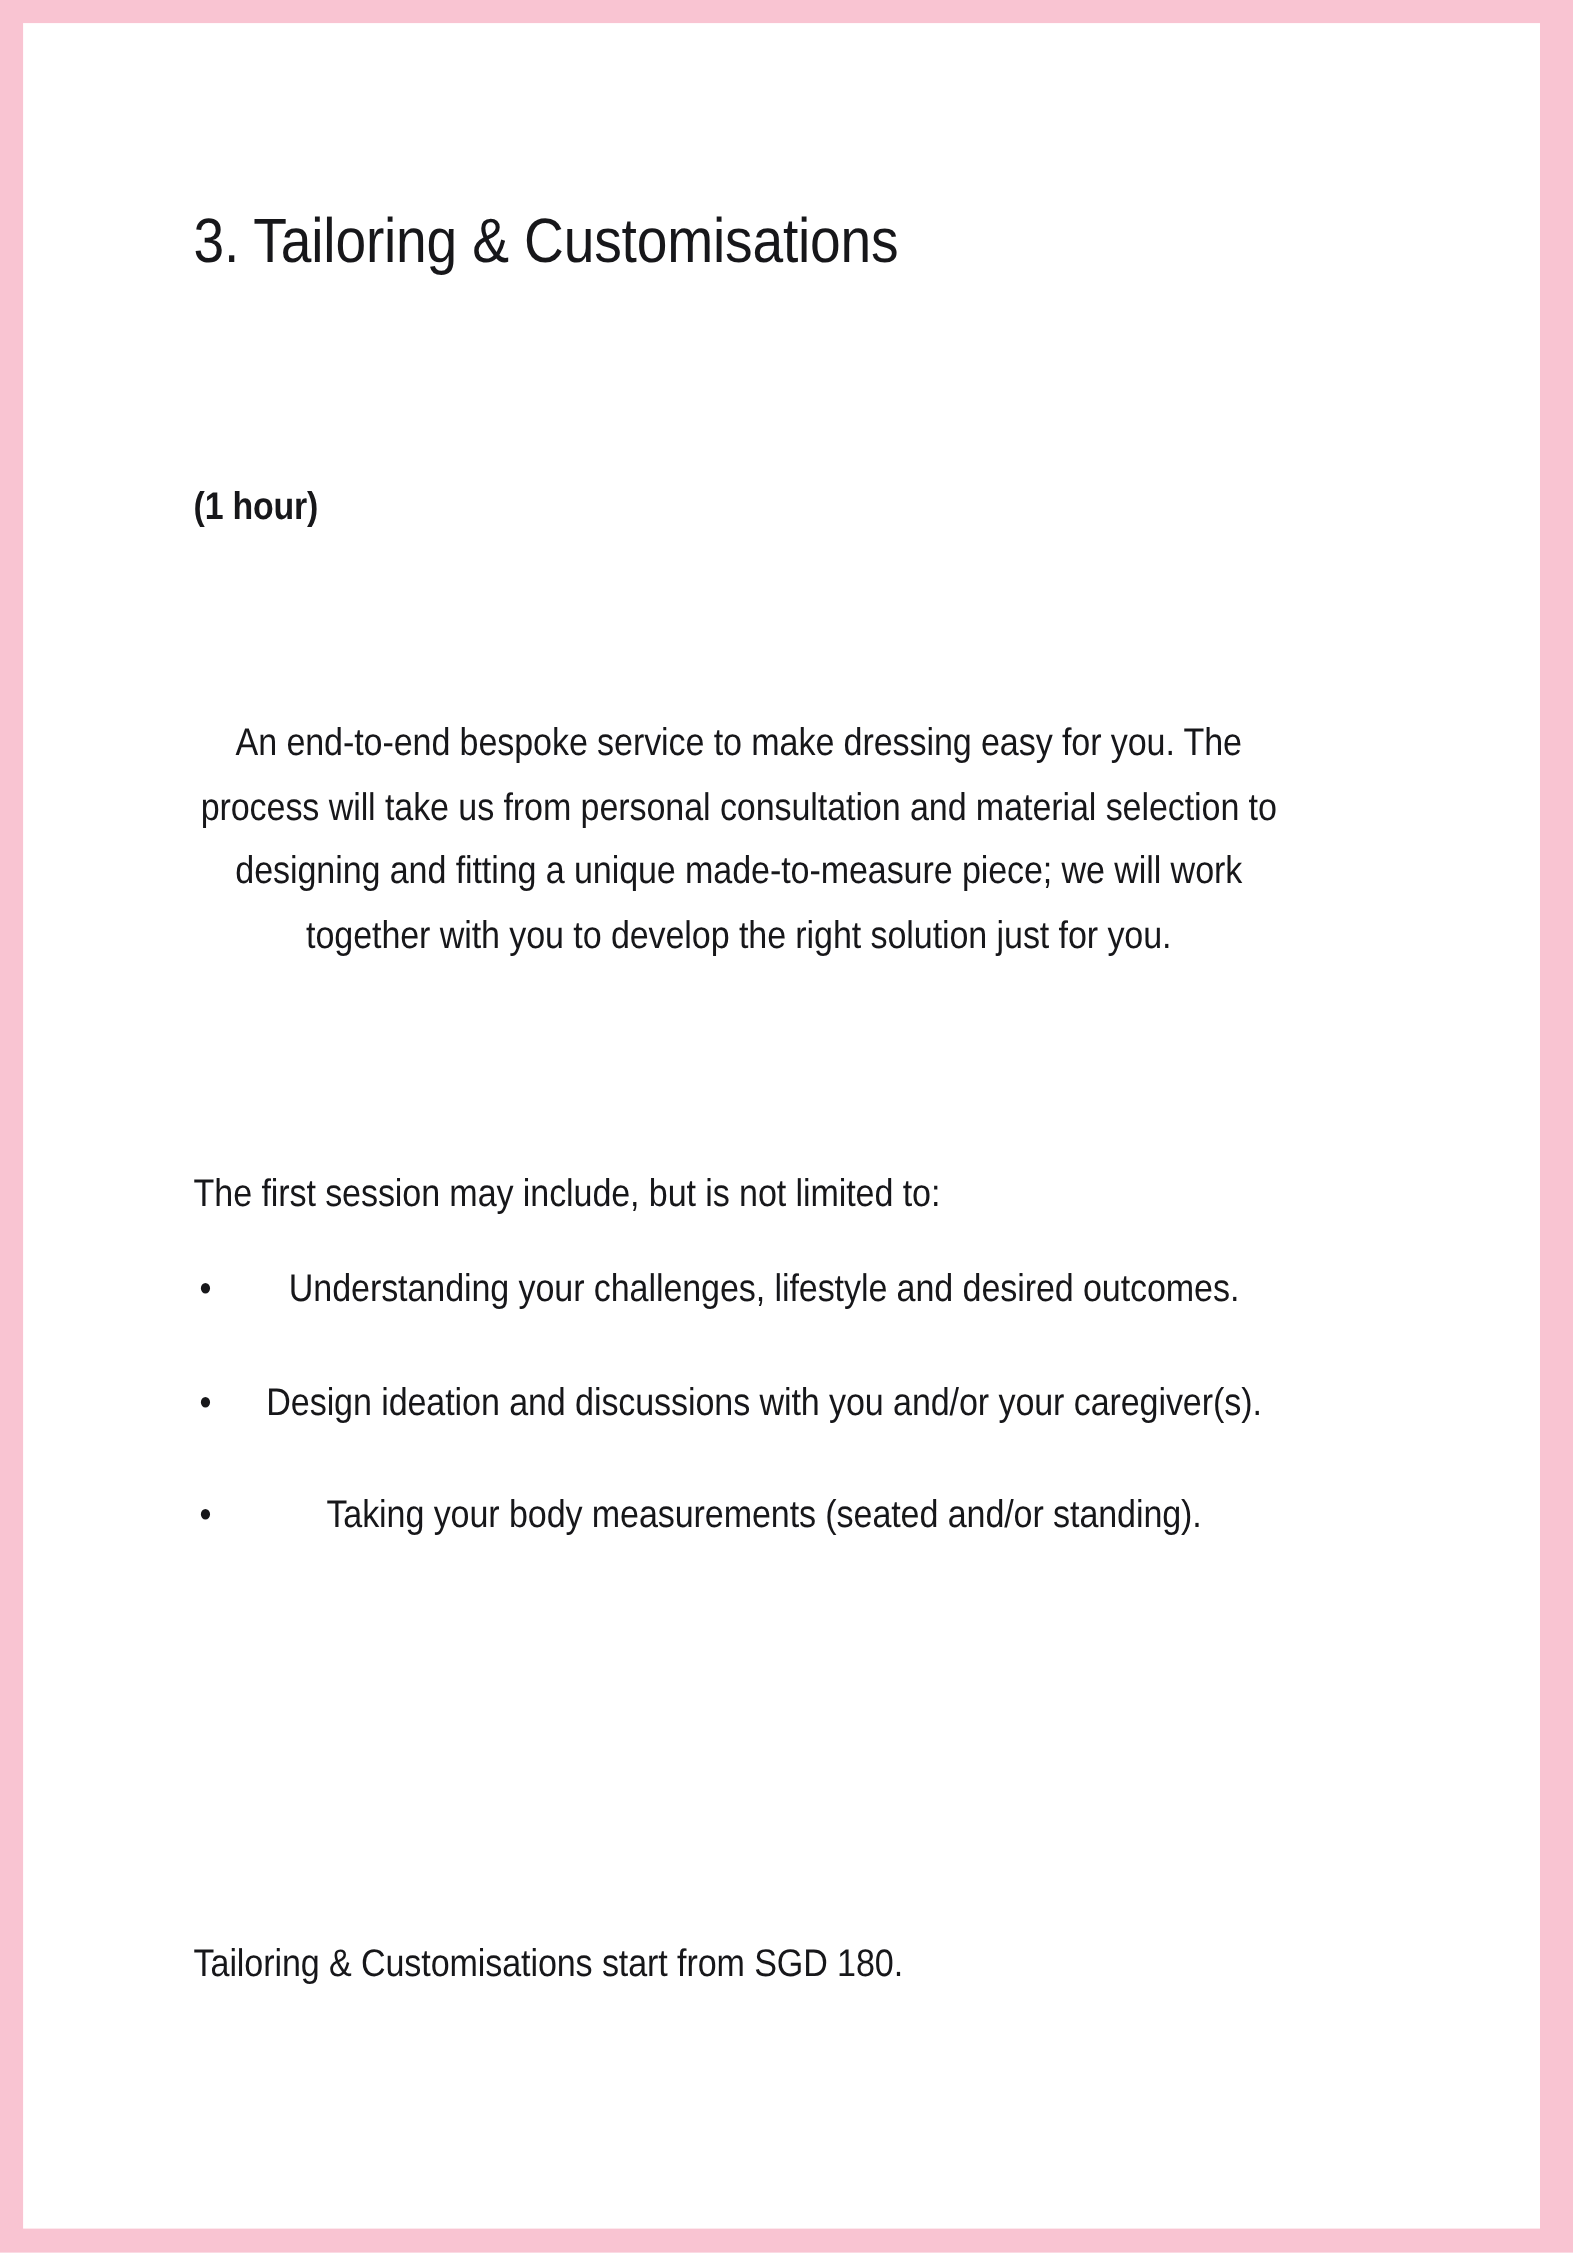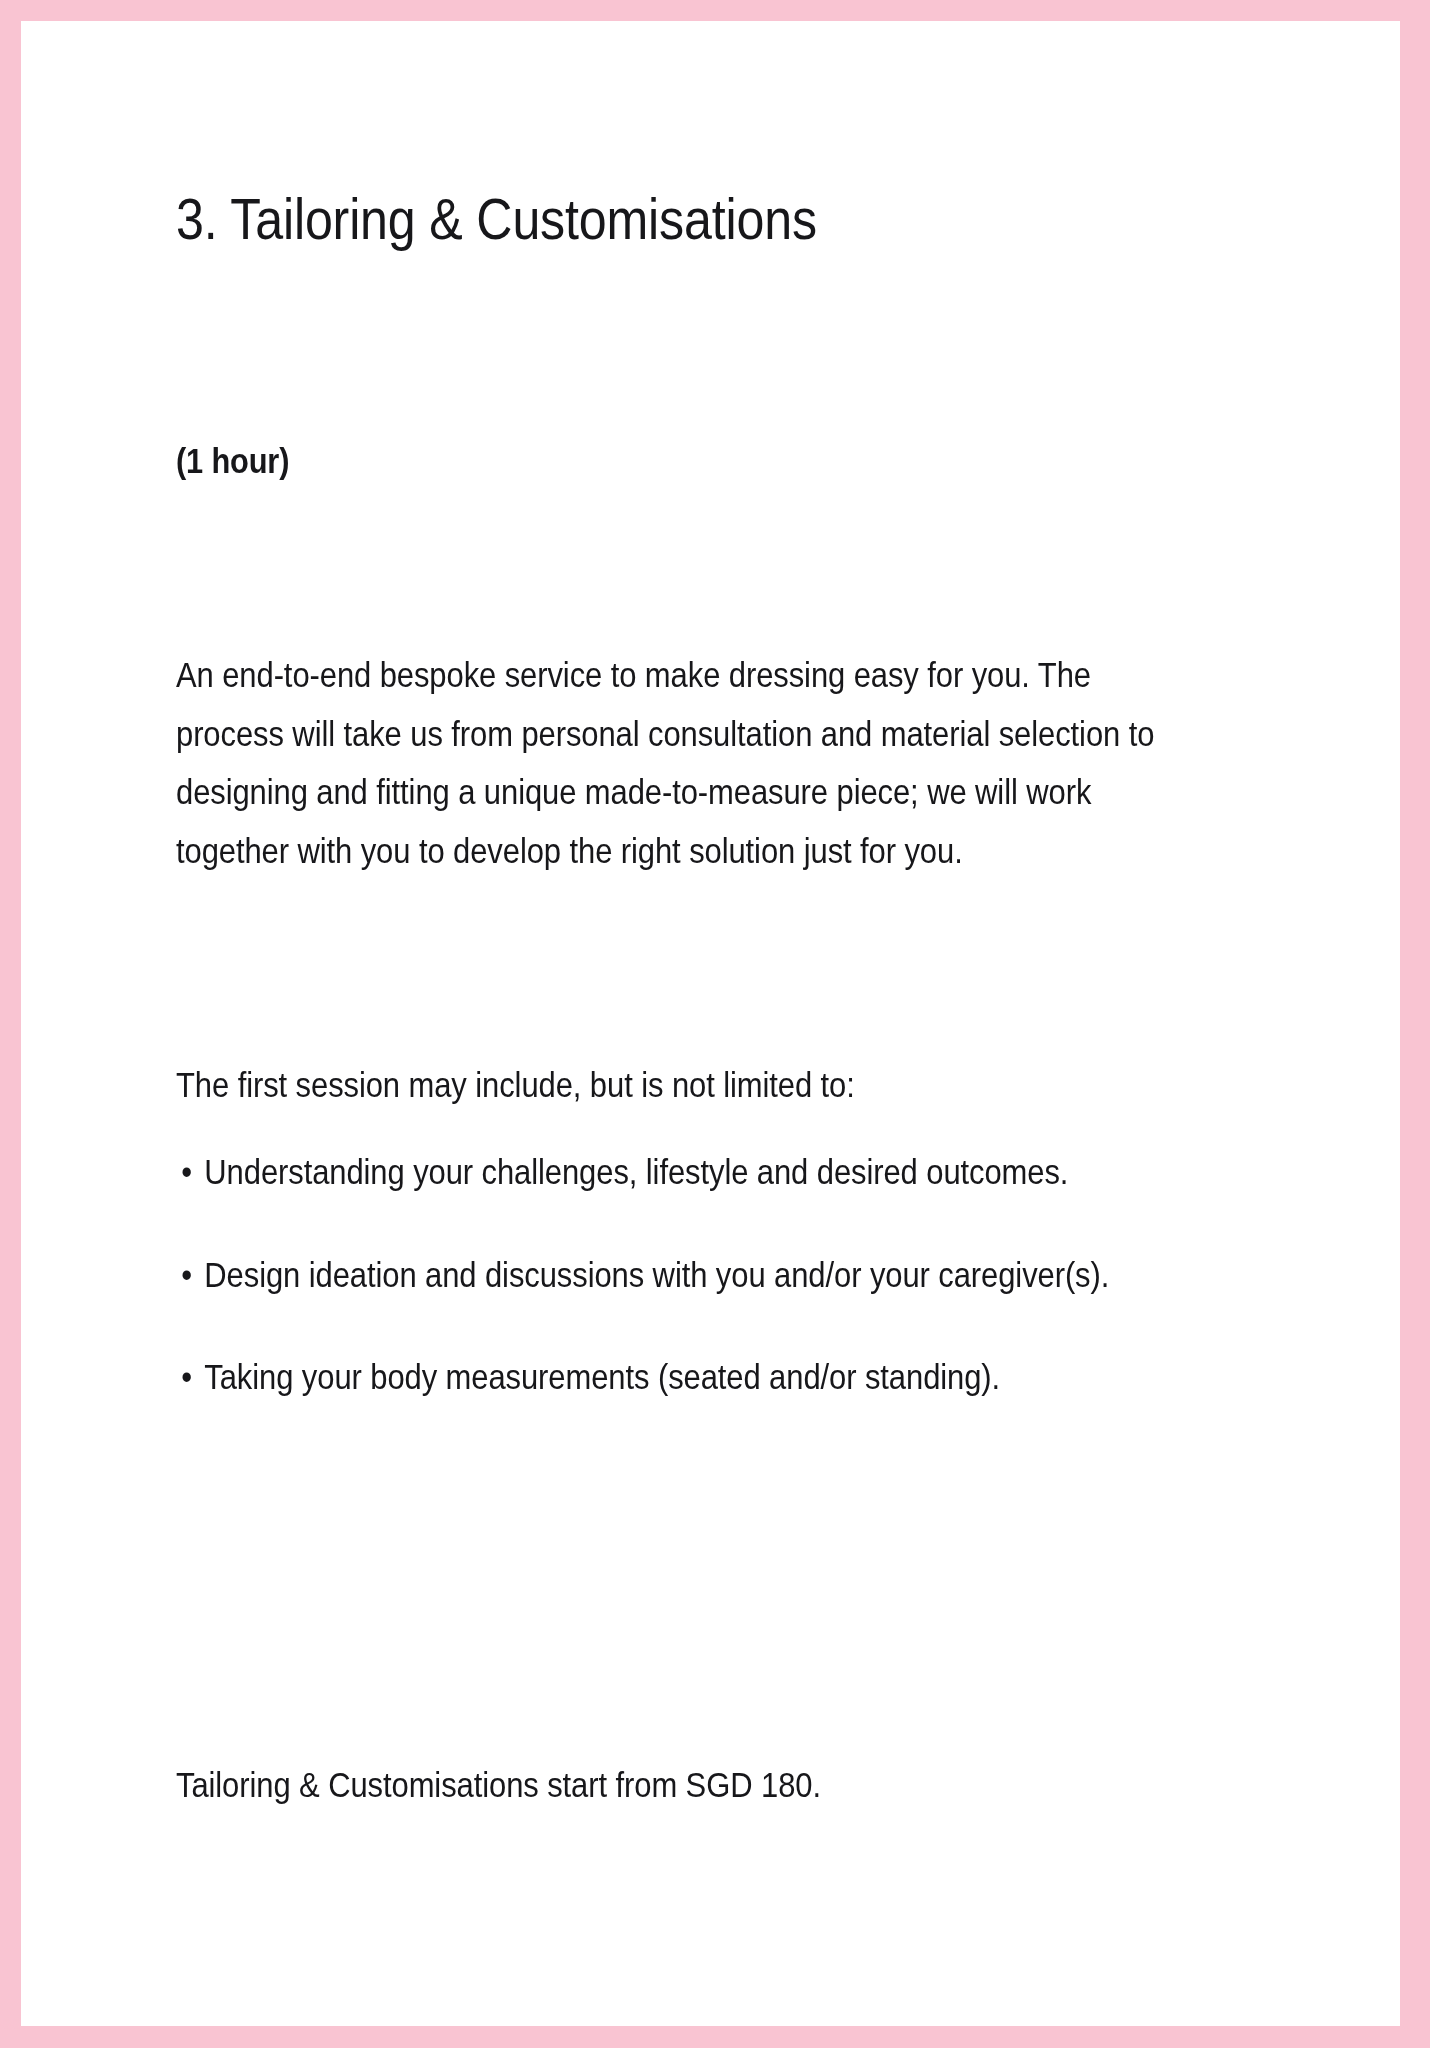--- a/index.html
+++ b/index.html
@@ -140,21 +140,21 @@
     font-weight: 400;
     letter-spacing: -0.1px;
     white-space: nowrap;
     transform: scaleX(0.885);
     transform-origin: left top;
   }
 </style>
 </head>
 <body>
 
-<div class="page" style="background: rgb(249, 196, 210);">
+<div class="page" style="background: rgb(249, 196, 210); text-align: center;">
   <div class="sheet" style="background: rgb(255, 255, 255);">
     <div class="content" style="color: rgb(23, 23, 26);">
 
       <h1 class="doc-title">3. Tailoring &amp; Customisations</h1>
 
       <p class="duration">(1 hour)</p>
 
       <p class="intro">An end-to-end bespoke service to make dressing easy for you. The process will take us from personal consultation and material selection to designing and fitting a unique made-to-measure piece; we will work together with you to develop the right solution just for you.</p>
 
       <p class="lead-in">The first session may include, but is not limited to:</p>

